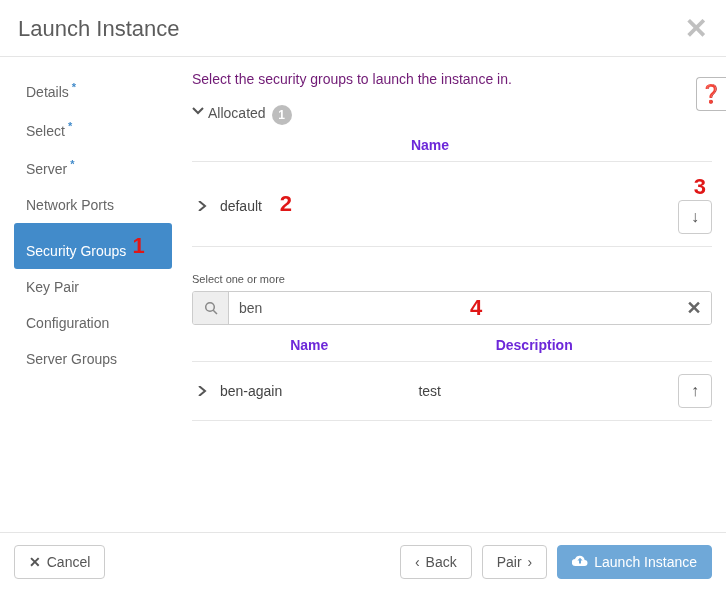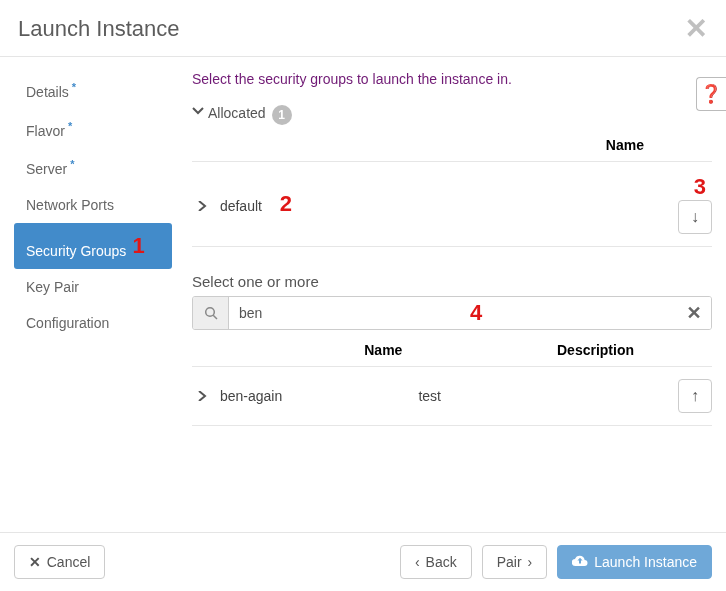--- a/index.html
+++ b/index.html
@@ -24,24 +24,24 @@
 
 
 .instr { color:#701a75; margin-bottom:18px; }
 .help-fab { position:absolute; right:-14px; top:6px; width:30px; height:34px; border:1px solid #bbb; border-right:none; border-radius:4px 0 0 4px; background:#fff; display:flex; align-items:center; justify-content:center; font-weight:bold; font-size:18px; cursor:pointer; }
 
 .section-head { display:flex; align-items:center; color:#555; font-size:14px; margin:6px 0 4px 0; }
 .section-head.av { justify-content:space-between; margin-top:26px; }
 .section-head .lft { display:flex; align-items:flex-start; cursor:pointer; }
 .section-head svg { margin-right:4px; }
 .count-badge { display:inline-flex; align-items:center; justify-content:center; min-width:20px; height:20px; border-radius:10px; background:#bdbdbd; color:#fff; font-size:12px; font-weight:bold; margin-left:6px; padding:0 6px; }
-.select-hint { font-size:15px; color:#555;text-align:right; }
+.select-hint { font-size:11px; color:#555;text-align:right; }
 
 .tbl { width:100%; border-collapse:collapse; }
-.tbl th { text-align:right; font-weight:bold; color:#000000; padding:8px 8px 8px 24px; }
+.tbl th { text-align:center; font-weight:bold; color:#6d28d9; padding:8px 8px 8px 24px; }
 .tbl tbody tr { border-top:1px solid #e6e6e6; border-bottom:1px solid #e6e6e6; }
 .tbl td { padding:12px 8px; color:#444; vertical-align:middle; }
 .tbl td.nm { padding-left:0; }
 .expander { display:inline-flex; width:20px; justify-content:center; color:#666; cursor:pointer; margin-right:4px; }
 
 .row-btn { width:34px; height:34px; border:1px solid #ccc; border-radius:4px; background:#fff; display:inline-flex; align-items:center; justify-content:center; font-size:16px; color:#555; cursor:pointer; }
 .tbl td.act { text-align:right; padding-right:0; width:60px; }
 
 
 .searchbar { display:flex; align-items:stretch; border:1px solid #ccc; border-radius:3px; overflow:hidden; margin-top:6px; }
@@ -67,37 +67,40 @@
 </div>
 
 <div class="dlg-body">
 
   <nav class="sidebar">
     <ul>
       <li>
           <span class="req">Details</span>
         </li>
       <li>
-          <span class="req">Flavor</span>
+          <span class="req">Select</span>
         </li>
       <li>
           <span class="req">Server</span>
         </li>
       <li>
           <span>Network Ports</span>
         </li>
       <li class="active">
         <span>Security Groups</span>
         <span class="anno" style="margin-left:6px;">1</span>
       </li>
       <li>
           <span>Key Pair</span>
         </li>
       <li>
           <span>Configuration</span>
+        </li>
+      <li>
+          <span>Server Groups</span>
         </li>
     </ul>
   </nav>
 
   <section class="main">
 
     <div class="help-fab">
       <span>❓</span>
     </div>
 

